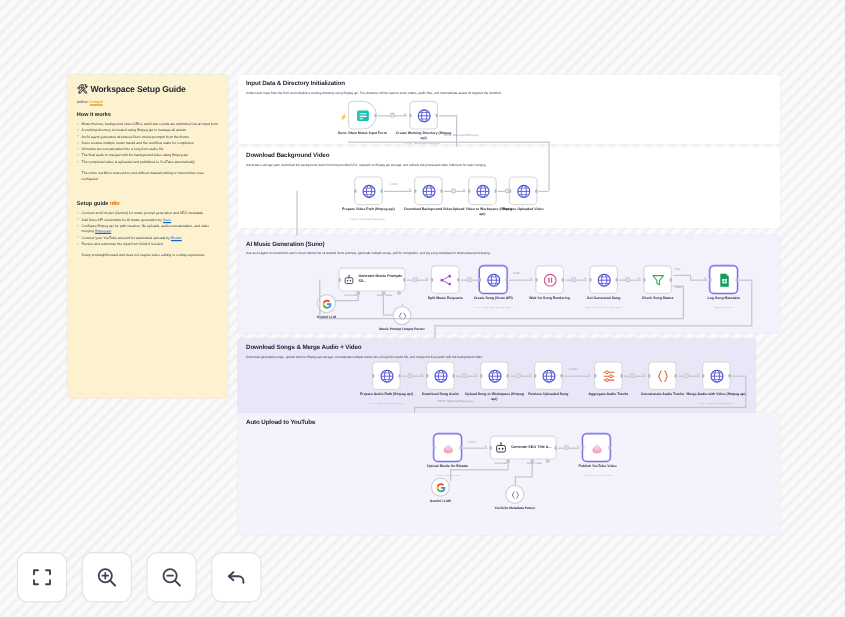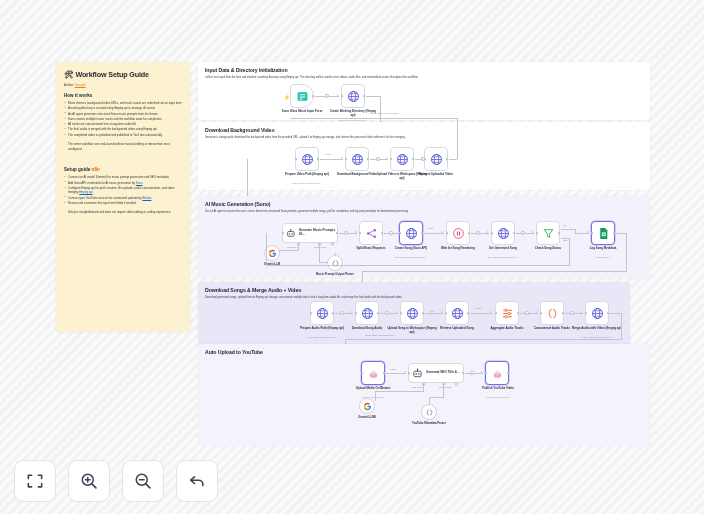--- a/index.html
+++ b/index.html
@@ -133,21 +133,21 @@
     border-radius:9px; display:flex; align-items:center; justify-content:center;
     cursor:pointer;
   }
 </style>
 </head>
 <body>
 
 <div class="sticky">
   <div class="sticky-title">
     <span class="emoji">🛠</span>
-    <span>Workflow Setup Guide</span>
+    <span>Workspace Setup Guide</span>
   </div>
   <div class="sticky-author">
     <span>Author:</span>
     <span class="lnk">Gangulí</span>
   </div>
   <div class="sticky-h2">How it works</div>
   <ul class="sticky-list">
     <li>Music themes, background video URLs, and track counts are submitted via an input form</li>
     <li>A working directory is created using ffmpeg api to manage all assets</li>
     <li>An AI agent generates structured Suno music prompts from the theme</li>

